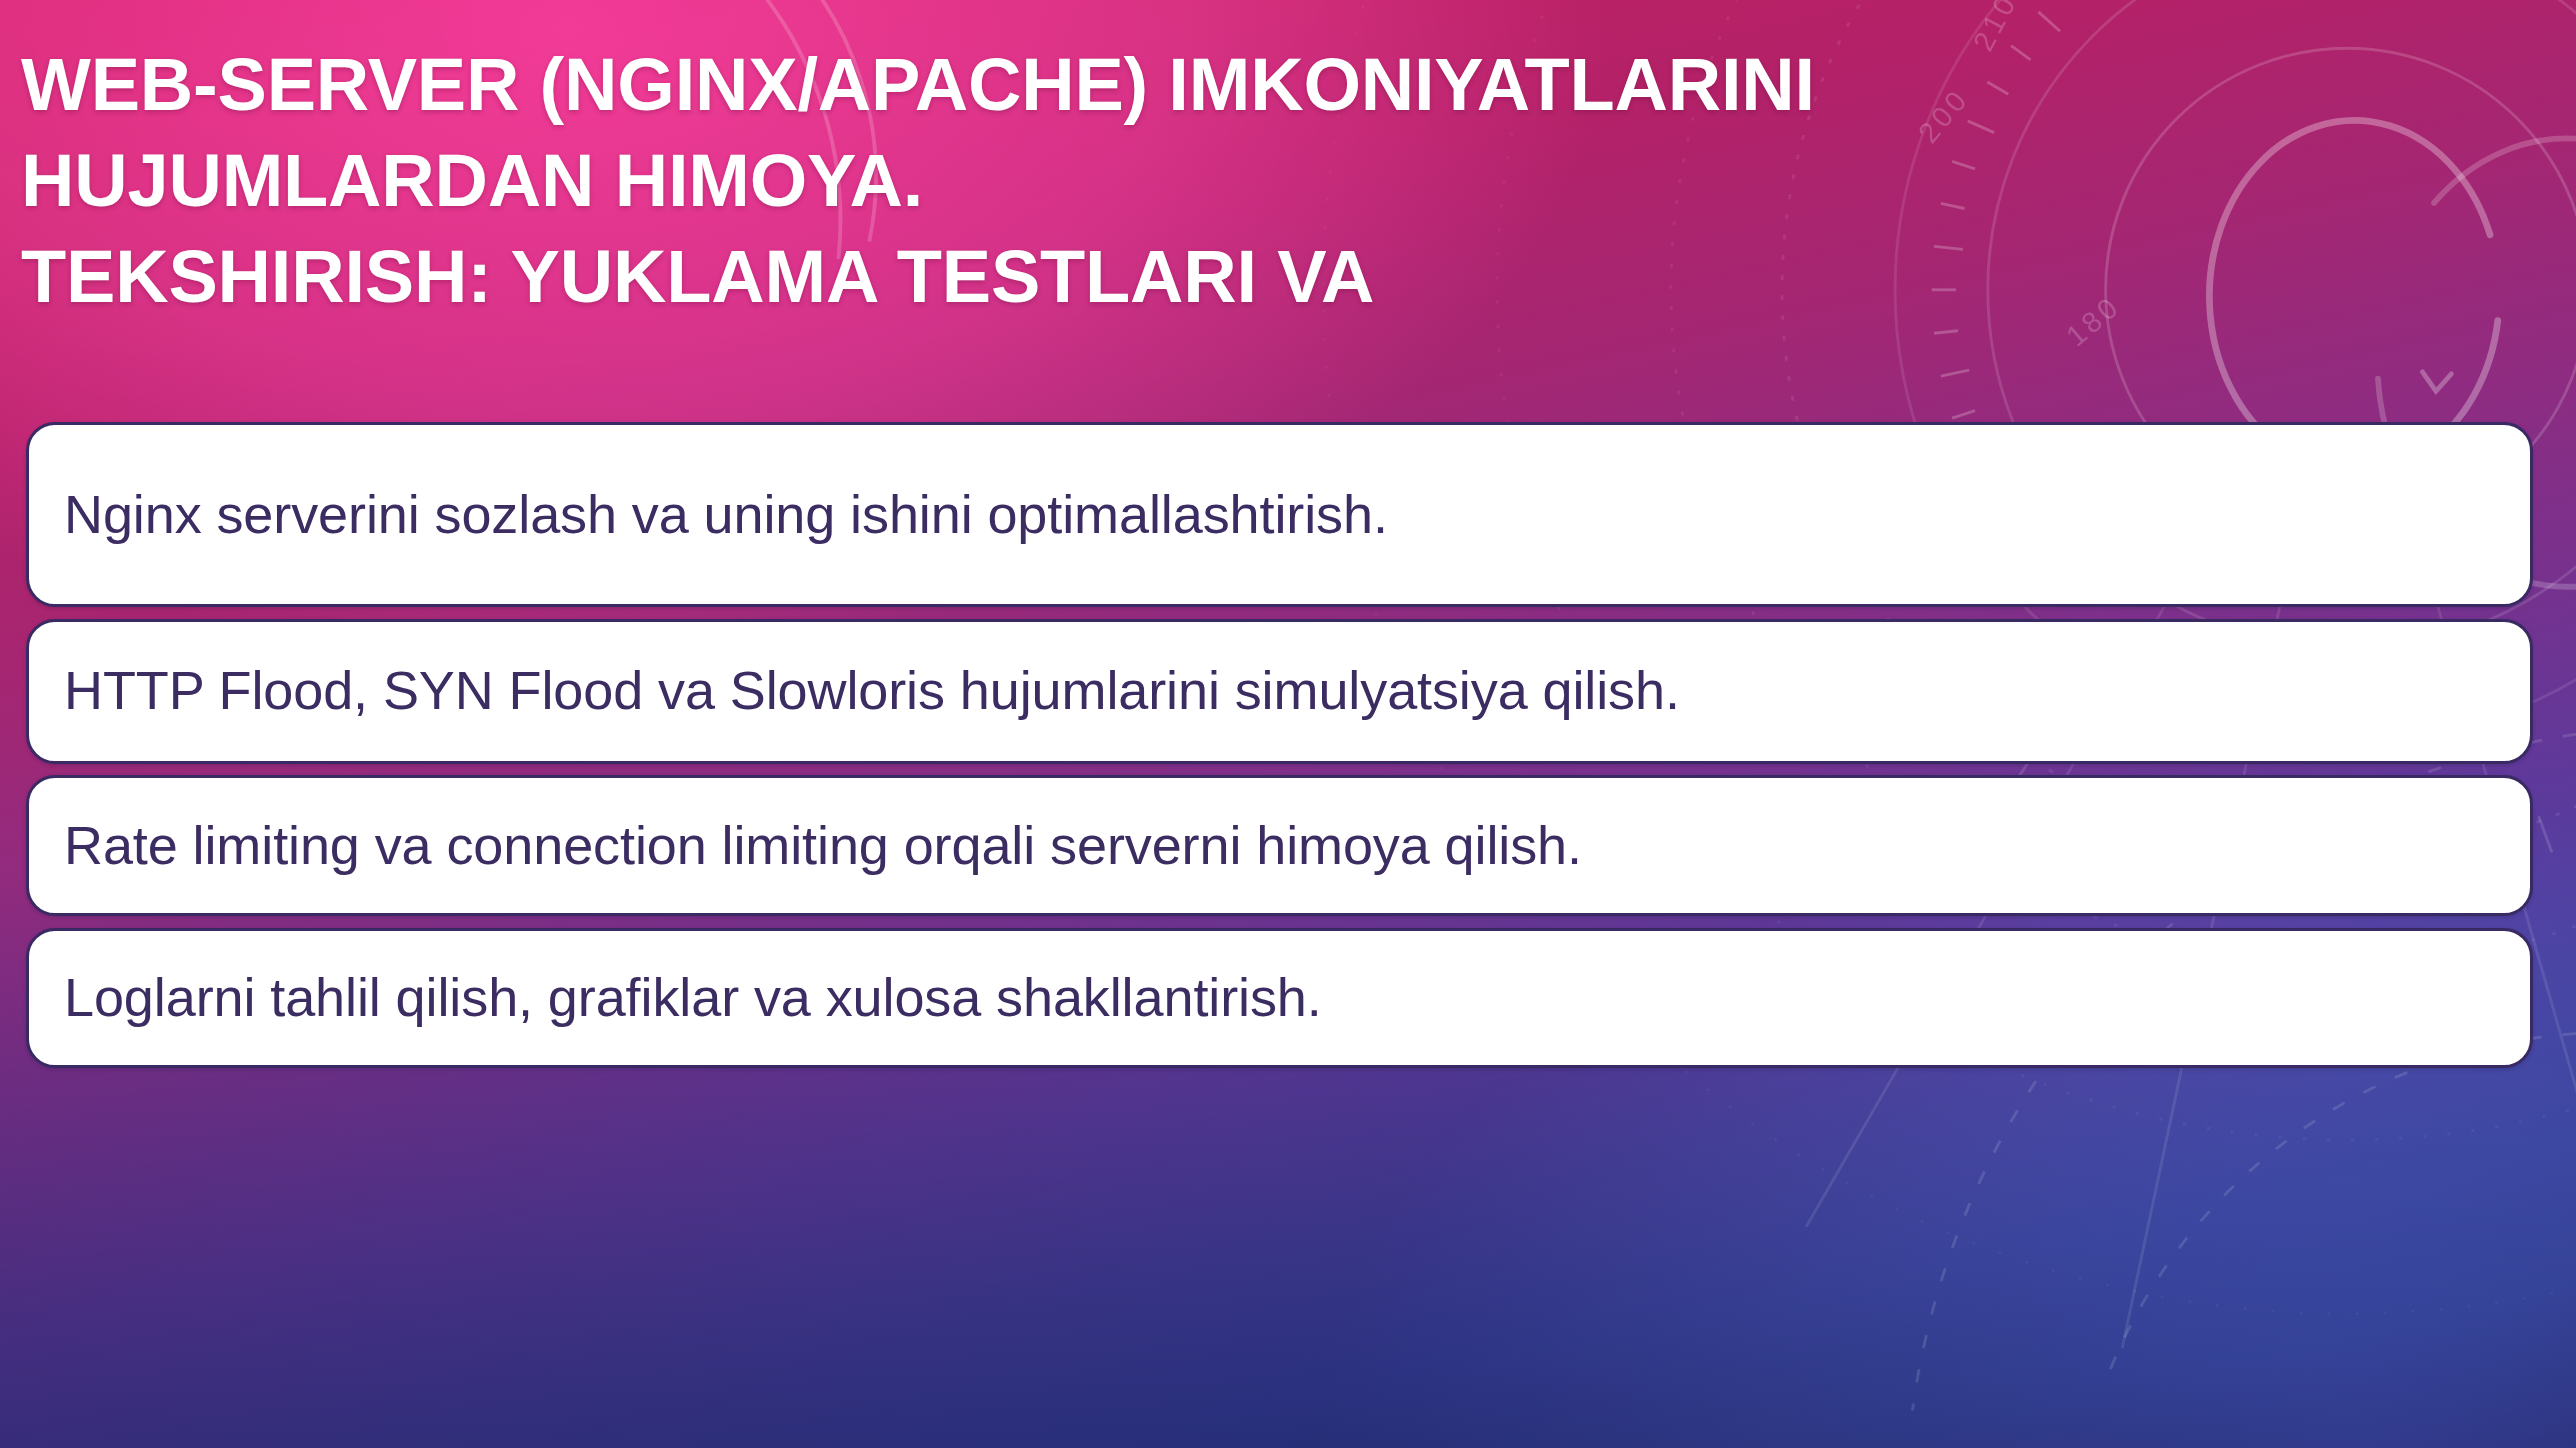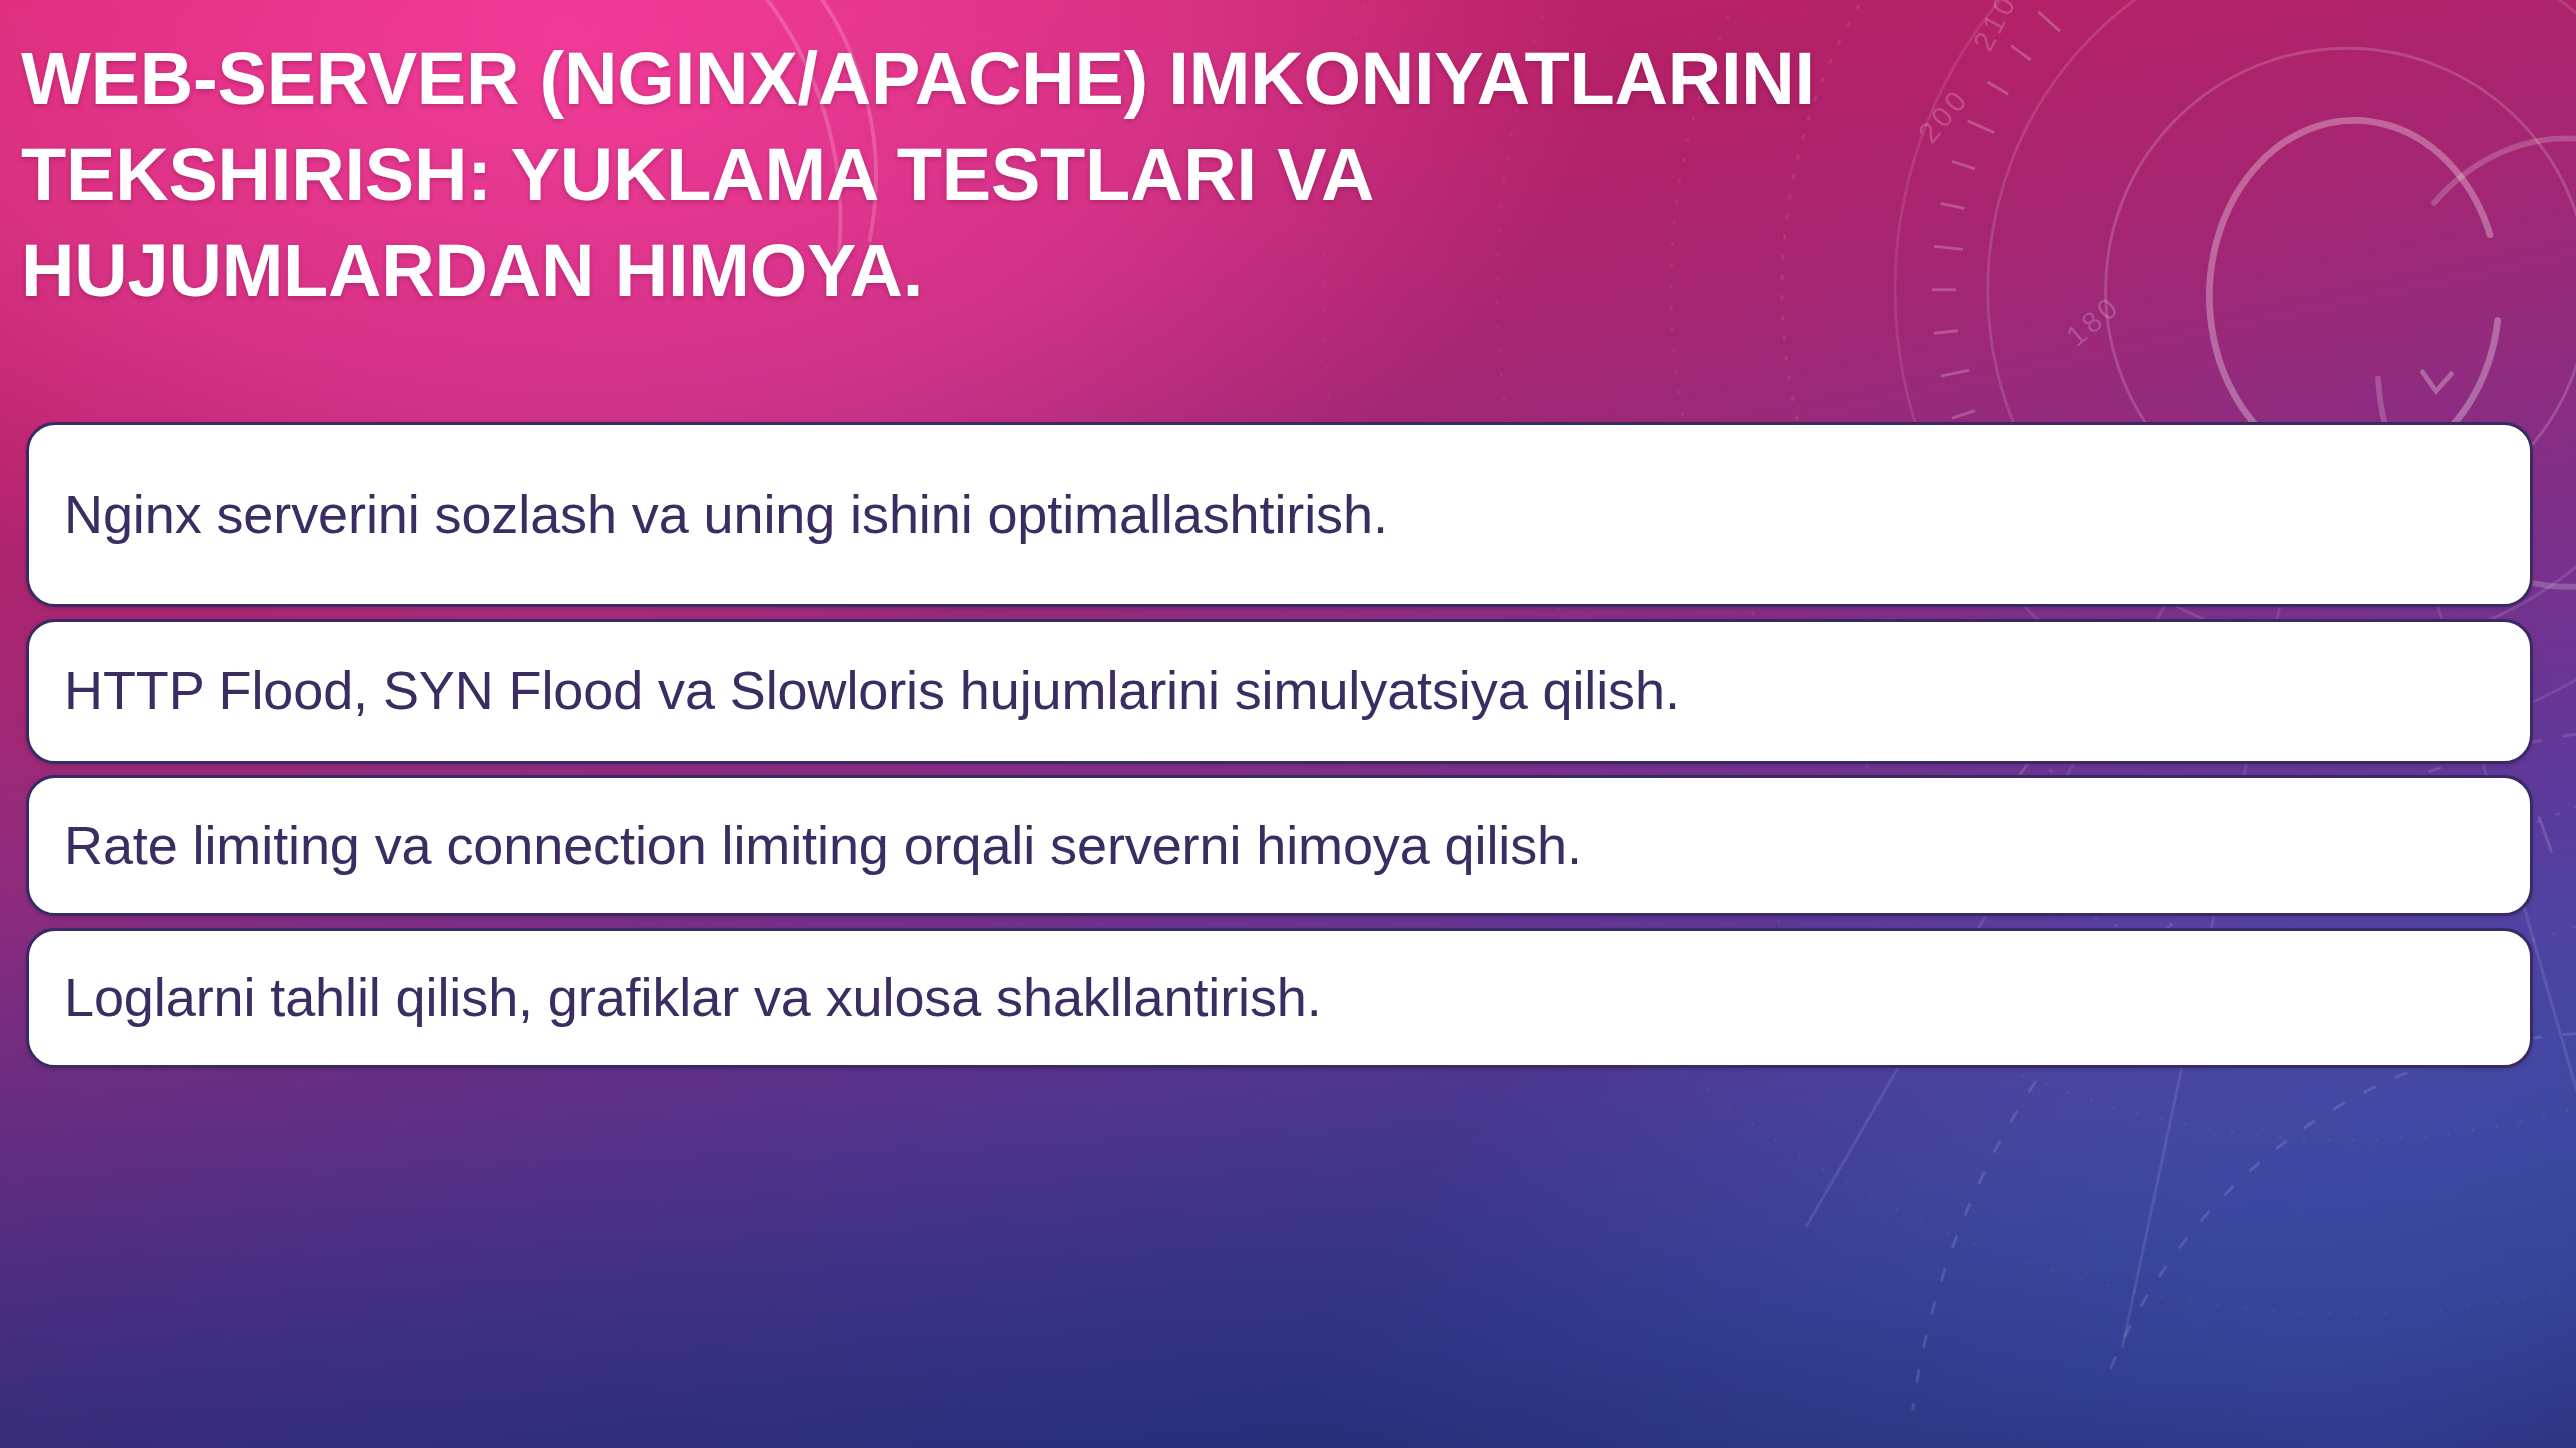--- a/index.html
+++ b/index.html
@@ -68,21 +68,21 @@
     position: absolute;
     inset: 0;
     pointer-events: none;
   }
   .decor svg { display: block; width: 100%; height: 100%; }
 
   
   .title-block {
     position: absolute;
     left: 21px;
-    top: 31px;
+    top: 37px;
     width: 2444px;
     color: #ffffff;
     font-size: 74px;
     line-height: 1.30;
     font-weight: 700;
     letter-spacing: -0.2px;
     text-shadow: 0 1.9px 4.8px rgba(90,10,50,0.30);
   }
   .title-line { display: block; white-space: nowrap; }
 
@@ -314,22 +314,22 @@
         <text x="2000" y="150" transform="rotate(-50 2000 150)">200</text>
         <text x="2150" y="360" transform="rotate(-40 2150 360)">180</text>
         <text x="2130" y="490" transform="rotate(-34 2130 490)">170</text>
         <text x="2130" y="620" transform="rotate(-28 2130 620)">160</text>
       </g>
     </svg>
   </div>
 
   <div class="title-block">
     <span class="title-line">WEB-SERVER (NGINX/APACHE) IMKONIYATLARINI</span>
+    <span class="title-line">HUJUMLARDAN HIMOYA.</span>
     <span class="title-line">TEKSHIRISH: YUKLAMA TESTLARI VA</span>
-    <span class="title-line">HUJUMLARDAN HIMOYA.</span>
   </div>
 
   <div class="boxes">
 
     <div class="box box-1">
       <span class="box-text">Nginx serverini sozlash va uning ishini optimallashtirish.</span>
     </div>
 
 
     <div class="box box-3">

